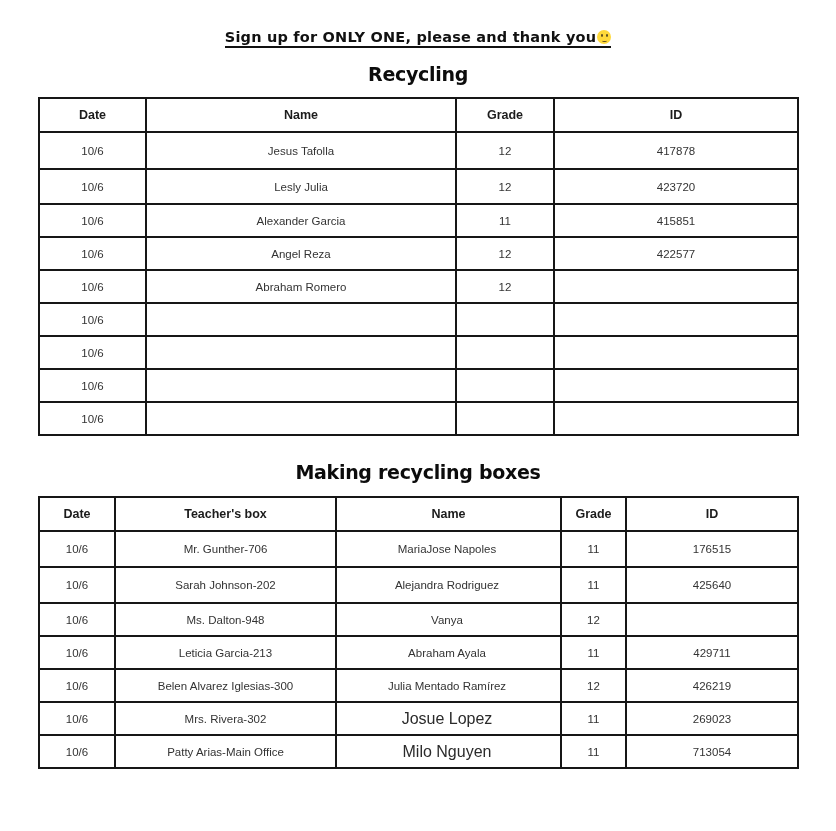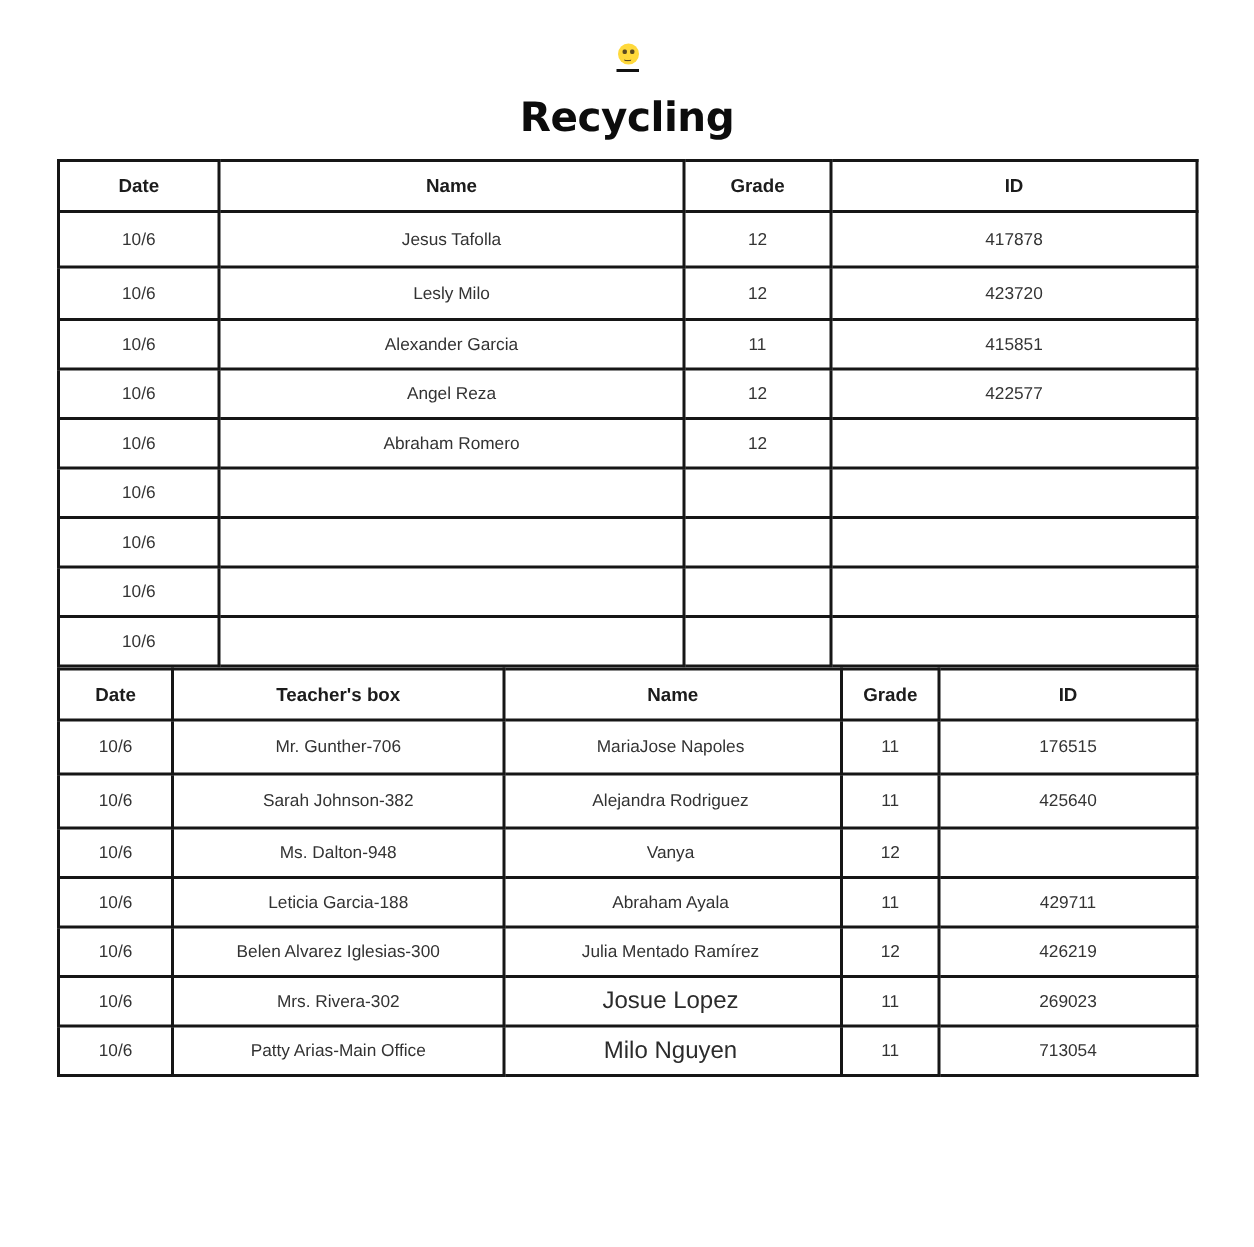--- a/index.html
+++ b/index.html
@@ -64,21 +64,21 @@
     bottom: 2.5px;
     height: 2px;
     border-bottom: 1.6px solid #5b4a20;
     border-radius: 0 0 50% 50%;
   }
   
   .section-title {
     text-align: center;
     font-family: "DejaVu Sans", sans-serif;
     font-weight: 800;
-    font-size: 27px;
+    font-size: 19px;
     letter-spacing: -0.3px;
     color: #0c0c0c;
     margin: 0;
   }
   .title-recycling  { margin-top: 15px; margin-bottom: 12px; }
   .title-boxes      { margin-top: 25px; margin-bottom: 13px; }
 
   
   table.sheet {
     border-collapse: collapse;
@@ -125,21 +125,21 @@
     color: #2b2b2b;
   }
 </style>
 </head>
 <body>
 
 <div class="page">
 
   <div class="notice">
     <span class="notice-line">
-      <span class="emoji"></span>
+      <span>Sign up for ONLY ONE, please and thank you</span><span class="emoji"></span>
     </span>
   </div>
 
   <h1 class="section-title title-recycling">Recycling</h1>
 
   <table class="sheet" id="table-recycling">
     <colgroup>
       <col style="width:107px">
       <col style="width:310px">
       <col style="width:98px">
@@ -155,21 +155,21 @@
     </thead>
     <tbody>
         <tr>
           <td>10/6</td>
           <td>Jesus Tafolla</td>
           <td>12</td>
           <td>417878</td>
         </tr>
         <tr>
           <td>10/6</td>
-          <td>Lesly Milo</td>
+          <td>Lesly Julia</td>
           <td>12</td>
           <td>423720</td>
         </tr>
         <tr>
           <td>10/6</td>
           <td>Alexander Garcia</td>
           <td>11</td>
           <td>415851</td>
         </tr>
         <tr>
@@ -204,20 +204,21 @@
         </tr>
         <tr>
           <td>10/6</td>
           <td></td>
           <td></td>
           <td></td>
         </tr>
       </tbody>
   </table>
 
+  <h1 class="section-title title-boxes">Making recycling boxes</h1>
 
   <table class="sheet" id="table-boxes">
     <colgroup>
       <col style="width:76px">
       <col style="width:221px">
       <col style="width:225px">
       <col style="width:65px">
       <col style="width:172px">
     </colgroup>
     <thead>
@@ -232,35 +233,35 @@
     <tbody>
         <tr>
           <td>10/6</td>
           <td>Mr. Gunther-706</td>
           <td>MariaJose Napoles</td>
           <td>11</td>
           <td>176515</td>
         </tr>
         <tr>
           <td>10/6</td>
-          <td>Sarah Johnson-382</td>
+          <td>Sarah Johnson-202</td>
           <td>Alejandra Rodriguez</td>
           <td>11</td>
           <td>425640</td>
         </tr>
         <tr>
           <td>10/6</td>
           <td>Ms. Dalton-948</td>
           <td>Vanya</td>
           <td>12</td>
           <td></td>
         </tr>
         <tr>
           <td>10/6</td>
-          <td>Leticia Garcia-188</td>
+          <td>Leticia Garcia-213</td>
           <td>Abraham Ayala</td>
           <td>11</td>
           <td>429711</td>
         </tr>
         <tr>
           <td>10/6</td>
           <td>Belen Alvarez Iglesias-300</td>
           <td>Julia Mentado Ramírez</td>
           <td>12</td>
           <td>426219</td>

